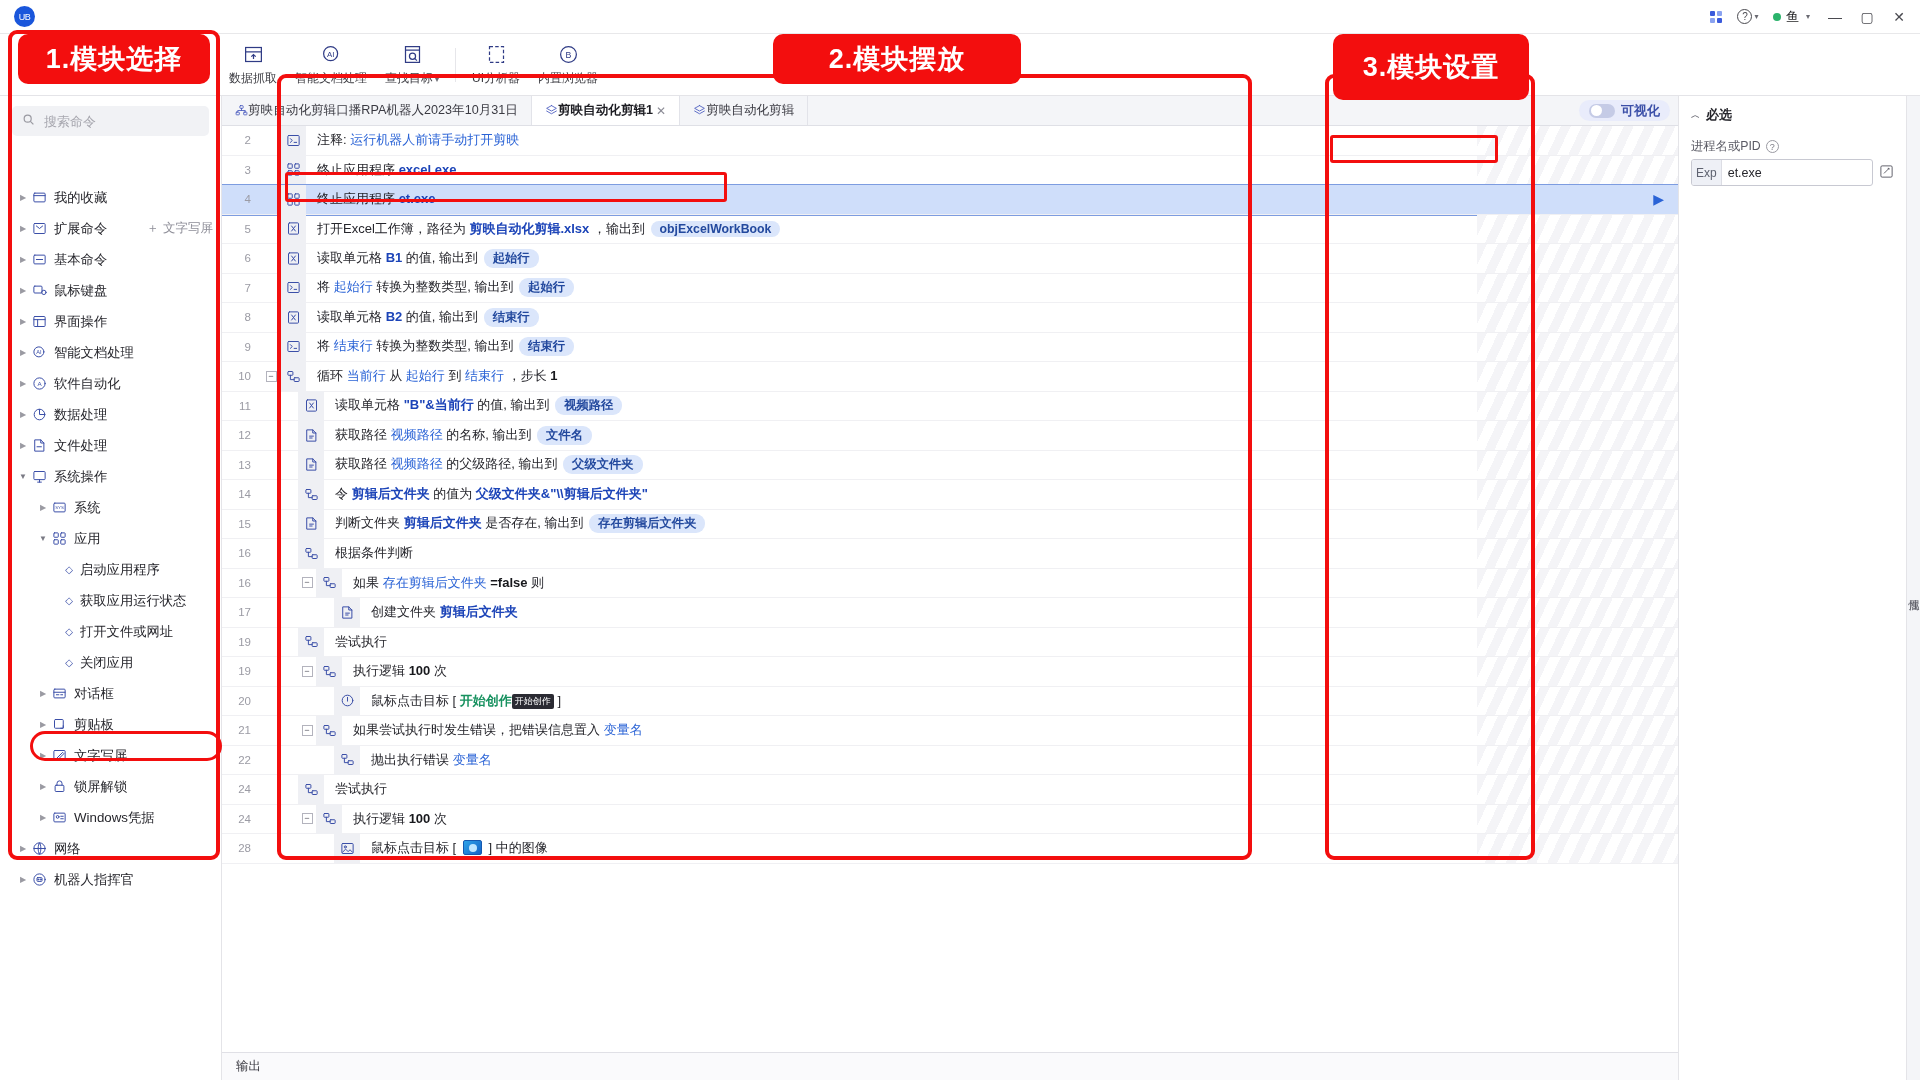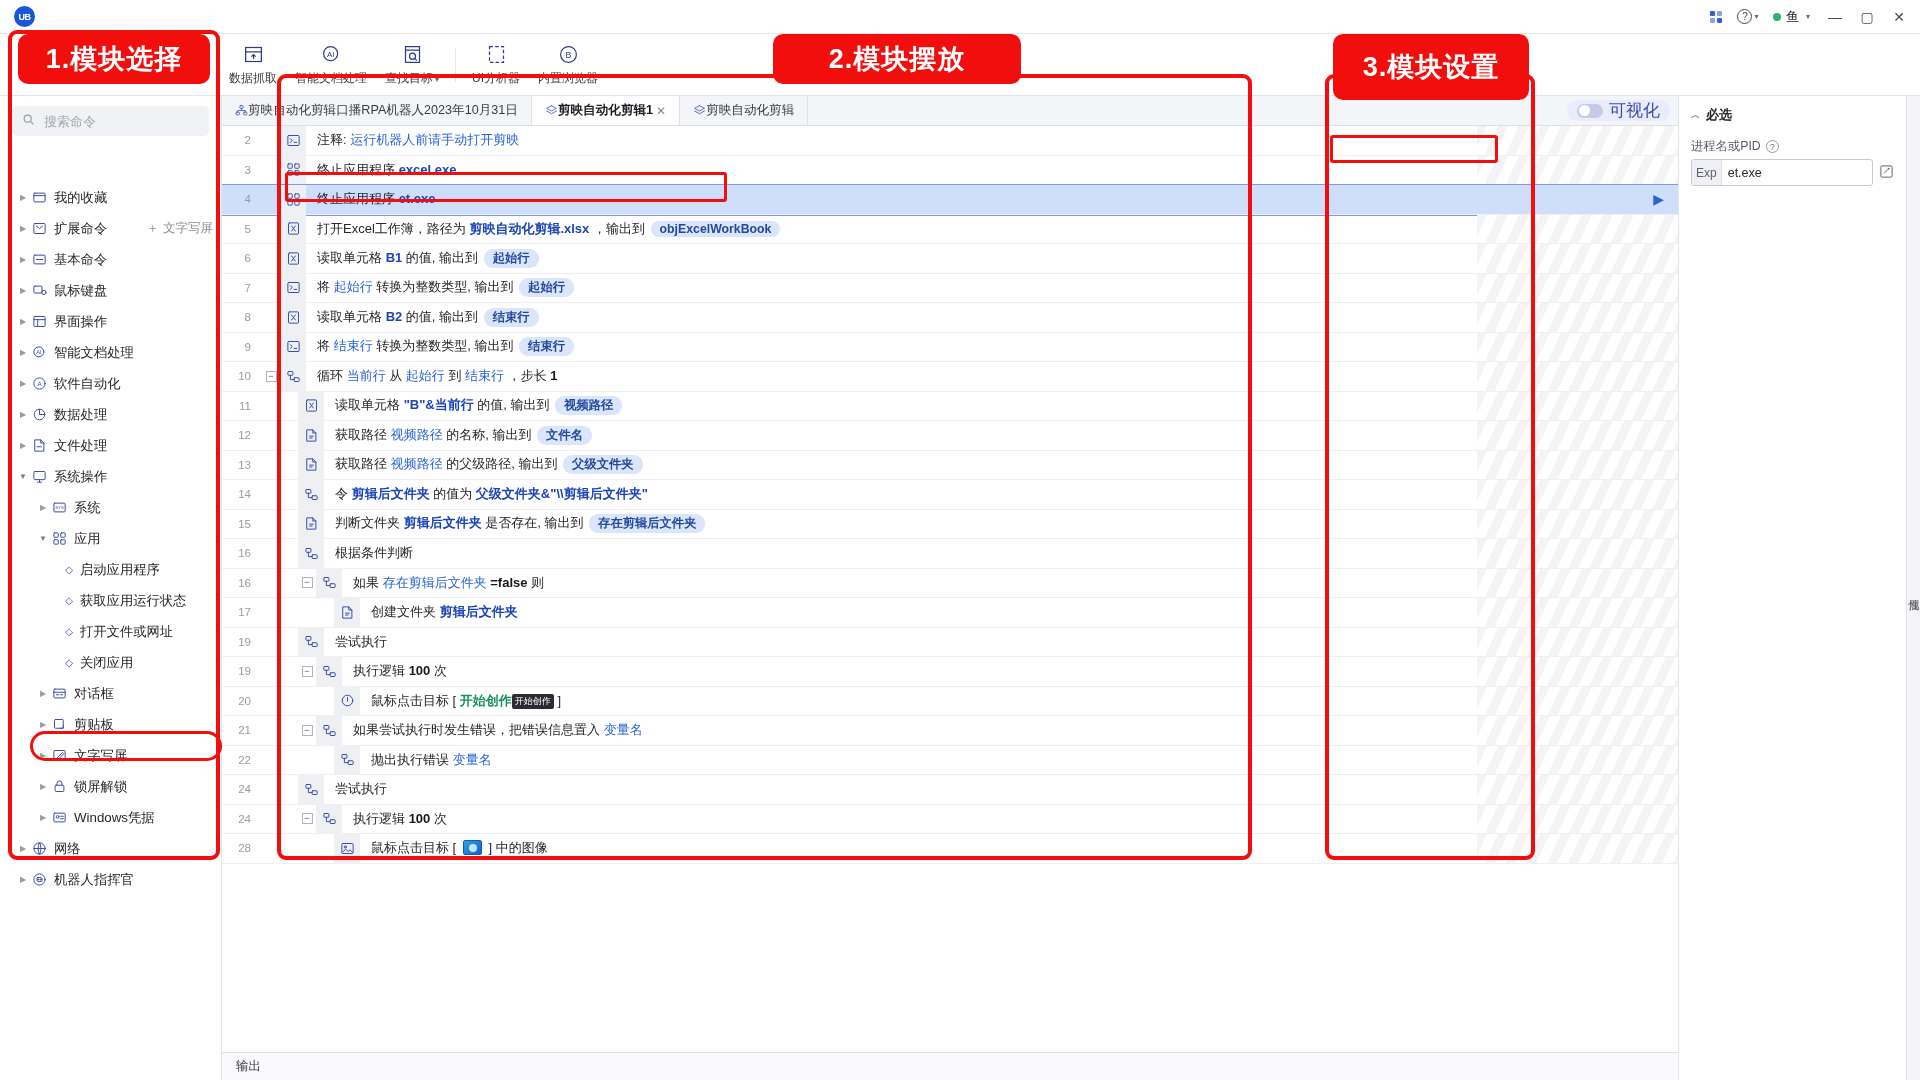--- a/index.html
+++ b/index.html
@@ -14,21 +14,21 @@
   #app { position: relative; width: 1920px; height: 1080px; background: #fff; }
 
   
   .titlebar {
     height: 34px; display: flex; align-items: center;
     background: #ffffff; border-bottom: 1px solid #e8e8ea;
     padding: 0 6px; position: relative; z-index: 5;
   }
   .app-logo {
     width: 21px; height: 21px; border-radius: 50%;
-    background: #1a56db; color:#fff; font-size: 9px; font-weight: bold;
+    background: #1a56db; color:#fff; font-size: 9px; font-weight: normal;
     display:flex; align-items:center; justify-content:center;
     margin-left: 8px; margin-right: 12px; letter-spacing: -0.5px;
   }
   .title-text { font-size: 14.5px; color: #1d1d1f; white-space: nowrap; }
   .titlebar-right { margin-left: auto; display: flex; align-items: center; gap: 2px; }
   .tb-btn {
     width: 30px; height: 30px; display: flex; align-items: center; justify-content: center;
     color: #4a4a50; font-size: 14px; cursor: default;
   }
   .tb-user { display:flex; align-items:center; gap:5px; font-size:13px; color:#1d1d1f; padding: 0 8px; }
@@ -93,22 +93,22 @@
   }
   .tab {
     display: flex; align-items: center; padding: 0 13px;
     color: #3a3a42; border-right: 1px solid #e2e3e9; cursor: default; white-space: nowrap;
   }
   .tab.active { background: #fff; font-weight: bold; color: #1d1d23; }
   .tab .tico { color: #4a5bbf; font-size: 12px; display:flex; }
   .tab .xclose { color: #8b8b95; font-size: 12px; margin-left: 3px; }
   .viz-toggle {
     margin-left: auto; display: flex; align-items: center; gap: 6px; padding: 0 10px;
-    background: #e9ecfb; color: #3b4fa8; font-size: 17px; border-radius: 11px; height: 21px;
-    align-self: center; margin-right: 8px;
+    background: #e9ecfb; color: #3b4fa8; font-size: 13px; border-radius: 11px; height: 21px;
+    align-self: center; margin-right: 8px; font-weight: bold;
   }
   .toggle-knob { width: 26px; height: 14px; border-radius: 8px; background: #c5cbe6; position: relative; }
   .toggle-knob::after { content:''; position:absolute; left:1.5px; top:1.5px; width: 11px; height: 11px; border-radius: 50%; background: #fff; }
 
   .flow { flex: 1; overflow: hidden; position: relative; background: #fff; }
   .frow {
     display: flex; align-items: center; height: 29.5px; font-size: 13px; color: #26262c;
     border-bottom: 1px solid #f0f0f3; position: relative;
   }
   .frow .num {

